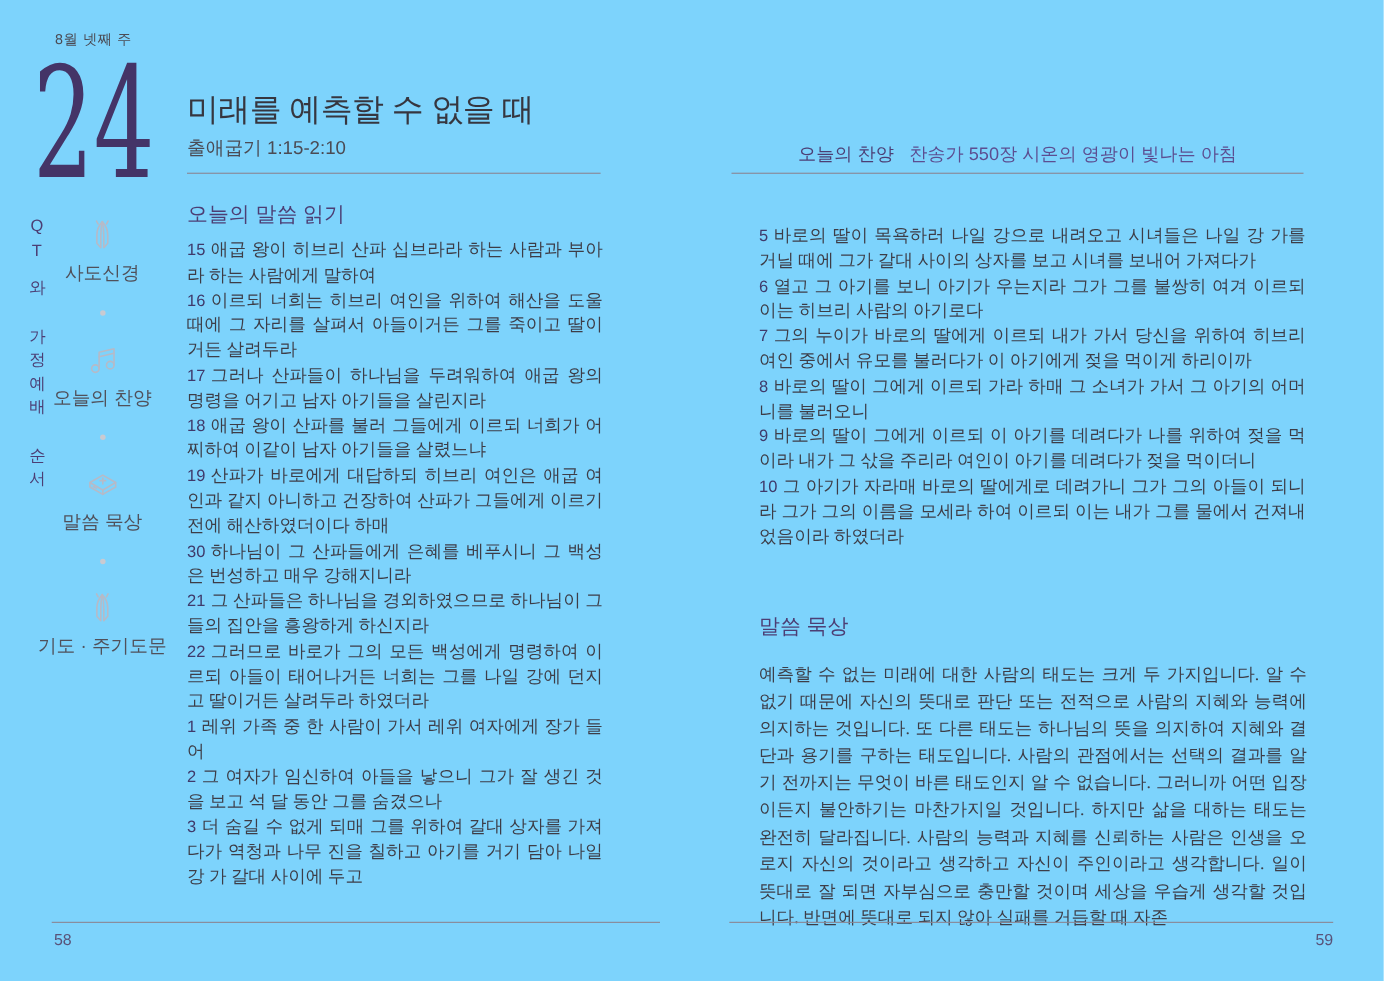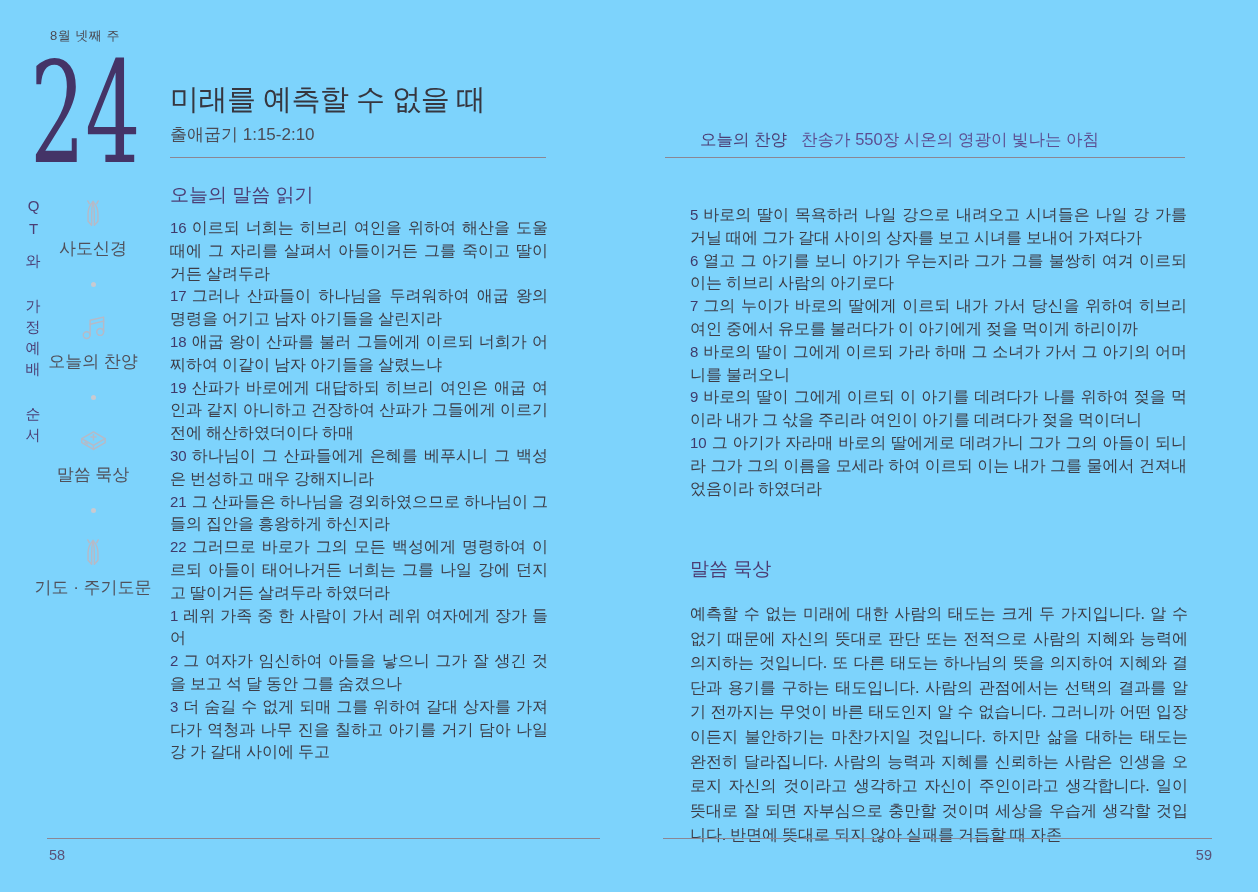--- a/index.html
+++ b/index.html
@@ -16,21 +16,21 @@
   .day-number{position:absolute;left:30px;top:58px;font-family:"DejaVu Serif","Liberation Serif",serif;
               font-size:140px;line-height:.8;color:var(--day-number);
               transform:scaleX(.62);transform-origin:left top;white-space:nowrap;}
   .title{position:absolute;left:170px;top:80px;font-size:29px;font-weight:500;color:var(--title-text);letter-spacing:-.5px;}
   .scripture-ref{position:absolute;left:170px;top:123px;font-size:17px;color:var(--week-label);}
   .rule{position:absolute;height:1px;background:var(--rule);}
   .rule-left-top{left:170px;top:157px;width:376px;}
   .rule-right-top{left:665px;top:157px;width:520px;}
 
   
-  .praise-line{position:absolute;left:700px;top:129px;width:520px;text-align:left;font-size:16.5px;white-space:nowrap;}
+  .praise-line{position:absolute;left:665px;top:129px;width:520px;text-align:center;font-size:16.5px;white-space:nowrap;}
   .praise-label{color:var(--accent);margin-right:14px;}
   .praise-value{color:var(--praise-text);}
 
   
   .side-vertical{position:absolute;left:26px;top:197px;display:flex;flex-direction:column;gap:24px;
                  color:var(--accent);font-size:15px;}
   .side-vertical span{writing-mode:vertical-rl;text-orientation:upright;letter-spacing:6px;line-height:1;}
   .side-items{position:absolute;left:45px;top:196px;width:96px;display:flex;flex-direction:column;align-items:center;}
   .side-item{display:flex;flex-direction:column;align-items:center;}
   .side-item svg{width:38px;height:36px;stroke:var(--icon-stroke);fill:none;stroke-width:1.6;
@@ -120,20 +120,21 @@
         <path d="M15.8 8.5 L14.2 5.5"></path>
           <path d="M24.2 8.5 L25.8 5.5"></path>
       </svg>
       <span class="lbl">기도 · 주기도문</span>
     </div>
   </div>
 
   <div class="col-left">
     <h2 class="section-heading">오늘의 말씀 읽기</h2>
     <div class="verses">
+        <p class="verse"><span class="vnum">15</span><span class="vtext">애굽 왕이 히브리 산파 십브라라 하는 사람과 부아라 하는 사람에게 말하여</span></p>
         <p class="verse"><span class="vnum">16</span><span class="vtext">이르되 너희는 히브리 여인을 위하여 해산을 도울 때에 그 자리를 살펴서 아들이거든 그를 죽이고 딸이거든 살려두라</span></p>
         <p class="verse"><span class="vnum">17</span><span class="vtext">그러나 산파들이 하나님을 두려워하여 애굽 왕의 명령을 어기고 남자 아기들을 살린지라</span></p>
         <p class="verse"><span class="vnum">18</span><span class="vtext">애굽 왕이 산파를 불러 그들에게 이르되 너희가 어찌하여 이같이 남자 아기들을 살렸느냐</span></p>
         <p class="verse"><span class="vnum">19</span><span class="vtext">산파가 바로에게 대답하되 히브리 여인은 애굽 여인과 같지 아니하고 건장하여 산파가 그들에게 이르기 전에 해산하였더이다 하매</span></p>
         <p class="verse"><span class="vnum">30</span><span class="vtext">하나님이 그 산파들에게 은혜를 베푸시니 그 백성은 번성하고 매우 강해지니라</span></p>
         <p class="verse"><span class="vnum">21</span><span class="vtext">그 산파들은 하나님을 경외하였으므로 하나님이 그들의 집안을 흥왕하게 하신지라</span></p>
         <p class="verse"><span class="vnum">22</span><span class="vtext">그러므로 바로가 그의 모든 백성에게 명령하여 이르되 아들이 태어나거든 너희는 그를 나일 강에 던지고 딸이거든 살려두라 하였더라</span></p>
         <p class="verse"><span class="vnum">1</span><span class="vtext">레위 가족 중 한 사람이 가서 레위 여자에게 장가 들어</span></p>
         <p class="verse"><span class="vnum">2</span><span class="vtext">그 여자가 임신하여 아들을 낳으니 그가 잘 생긴 것을 보고 석 달 동안 그를 숨겼으나</span></p>
         <p class="verse"><span class="vnum">3</span><span class="vtext">더 숨길 수 없게 되매 그를 위하여 갈대 상자를 가져다가 역청과 나무 진을 칠하고 아기를 거기 담아 나일 강 가 갈대 사이에 두고</span></p>

